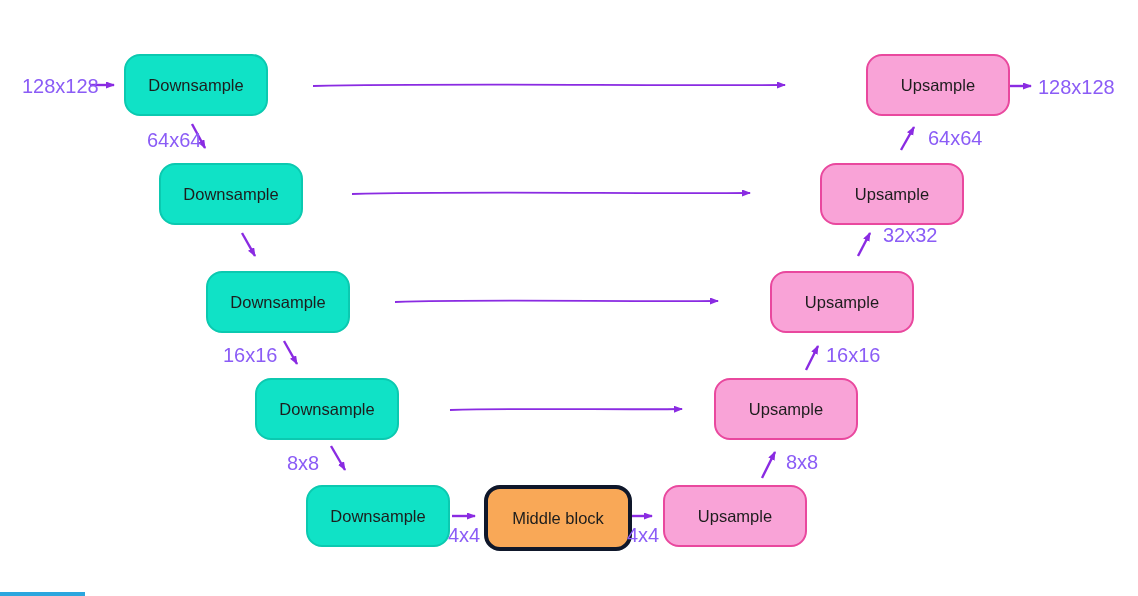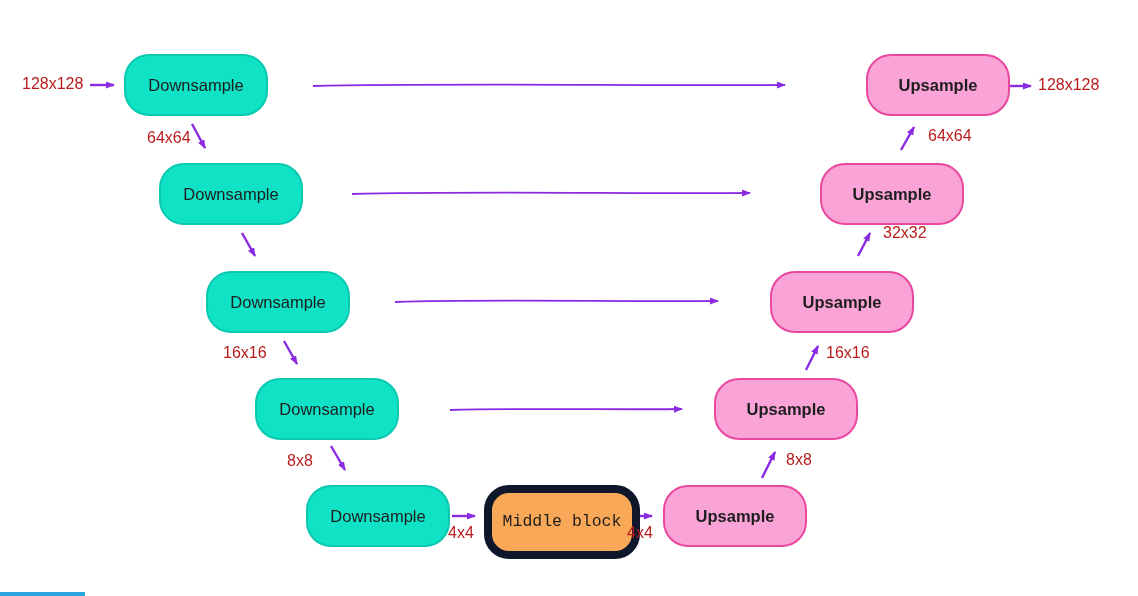--- a/index.html
+++ b/index.html
@@ -13,45 +13,43 @@
     background:#ffffff;
     overflow:hidden;
   }
   .arrow-layer{
     position:absolute;left:0;top:0;width:1138px;height:596px;
     pointer-events:none;
   }
   .node{
     position:absolute;
     width:140px;height:58px;
-    border-radius:25px;
+    border-radius:16px;
     text-align:center;
     line-height:58px;
     font-size:16.5px;
     color:#1d1d1d;
     box-sizing:content-box;
   }
   .node.down{
     background:#10E2C6;
     border:2px solid #0BC9B0;
   }
   .node.mid{
     background:#F9A857;
-    border:8px solid #0f172a;
-    font-family:Liberation Mono, monospace;
+    border:4px solid #0f172a;
   }
   .node.up{
     background:#F9A3D7;
     border:2px solid #E9489E;
-    font-weight:bold;
   }
   .size-label{
     position:absolute;
-    font-size:16px;
-    color:#b91c1c;
+    font-size:20px;
+    color:#8b5cf6;
     white-space:nowrap;
     text-align:center;
   }
   .accent-bar{
     position:absolute;
     left:0;bottom:0;
     width:85px;height:4px;
     background:#2BA6DE;
   }
 </style>

